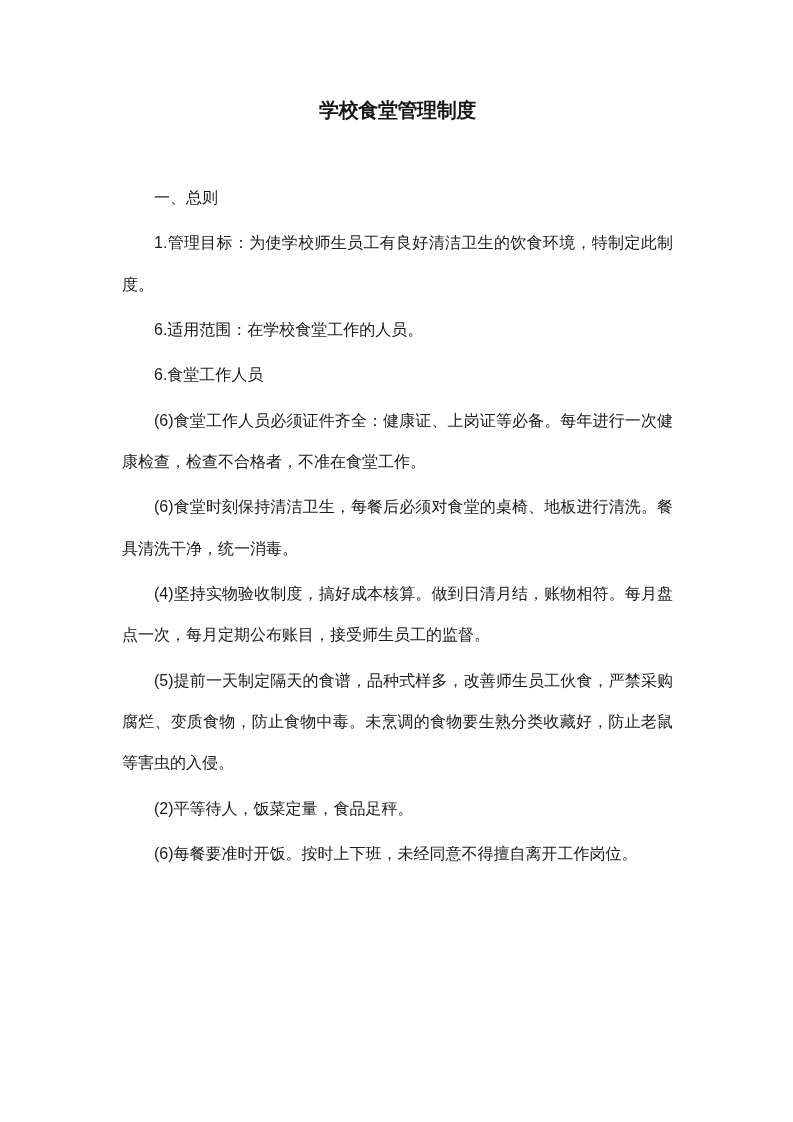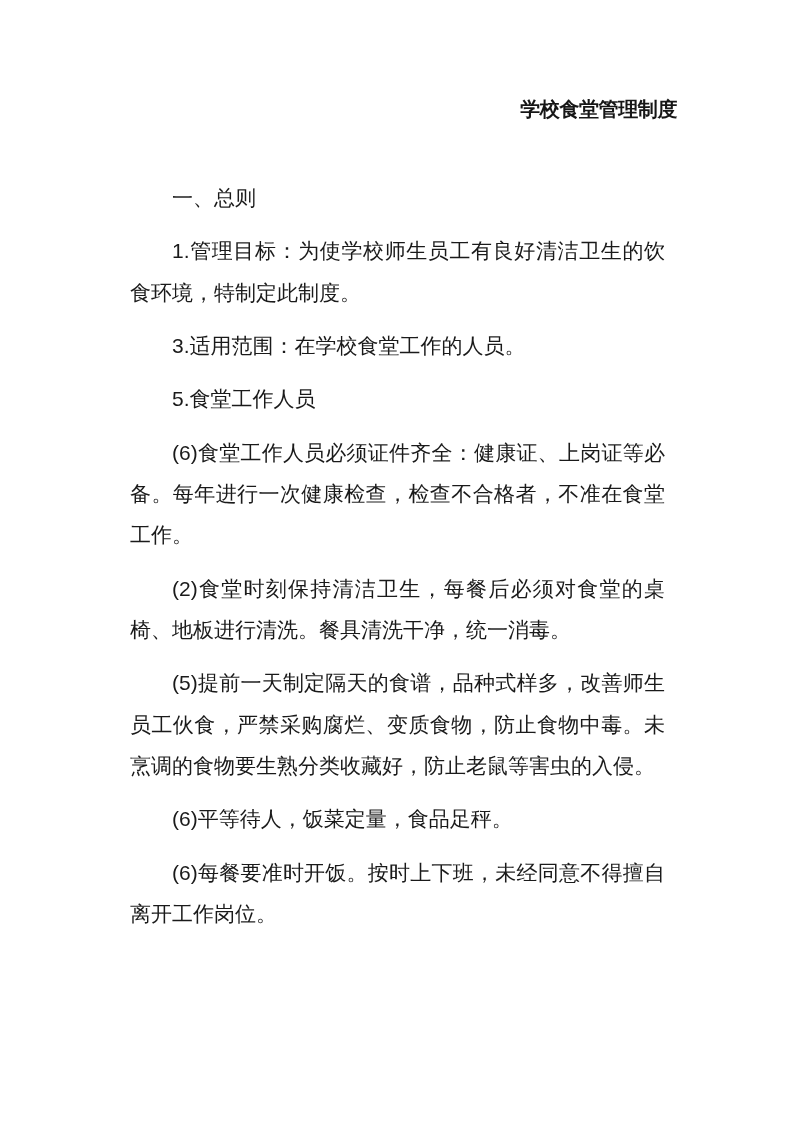--- a/index.html
+++ b/index.html
@@ -20,44 +20,44 @@
     height: 1122px;
     padding: 90px 116px 0 118px;
     background: #ffffff;
     overflow: hidden;
   }
   .doc-title {
     margin: 0 0 46px 0;
     font-size: 20px;
     font-weight: bold;
     line-height: 41px;
-    text-align: right;
+    text-align: center;
     letter-spacing: -0.4px;
     color: #161616;
-    font-family: Liberation Mono, monospace;
   }
   .doc-body p {
-    margin: 12px;
-    font-size: 21px;
+    margin: 4px;
+    font-size: 16px;
     line-height: 41.33px;
     text-align: justify;
     text-indent: 2em;
     word-break: normal;
     color: #1a1a1a;
   }
 </style>
 </head>
 <body>
 
 <div class="page">
   <h1 class="doc-title">学校食堂管理制度</h1>
   <div class="doc-body">
     <p>一、总则</p>
     <p>1.管理目标：为使学校师生员工有良好清洁卫生的饮食环境，特制定此制度。</p>
-    <p>3.适用范围：在学校食堂工作的人员。</p>
-    <p>5.食堂工作人员</p>
+    <p>6.适用范围：在学校食堂工作的人员。</p>
+    <p>6.食堂工作人员</p>
     <p>(6)食堂工作人员必须证件齐全：健康证、上岗证等必备。每年进行一次健康检查，检查不合格者，不准在食堂工作。</p>
-    <p>(2)食堂时刻保持清洁卫生，每餐后必须对食堂的桌椅、地板进行清洗。餐具清洗干净，统一消毒。</p>
+    <p>(6)食堂时刻保持清洁卫生，每餐后必须对食堂的桌椅、地板进行清洗。餐具清洗干净，统一消毒。</p>
+    <p>(4)坚持实物验收制度，搞好成本核算。做到日清月结，账物相符。每月盘点一次，每月定期公布账目，接受师生员工的监督。</p>
     <p>(5)提前一天制定隔天的食谱，品种式样多，改善师生员工伙食，严禁采购腐烂、变质食物，防止食物中毒。未烹调的食物要生熟分类收藏好，防止老鼠等害虫的入侵。</p>
-    <p>(6)平等待人，饭菜定量，食品足秤。</p>
+    <p>(2)平等待人，饭菜定量，食品足秤。</p>
     <p>(6)每餐要准时开饭。按时上下班，未经同意不得擅自离开工作岗位。</p>
   </div>
 </div>
 
 </body></html>

